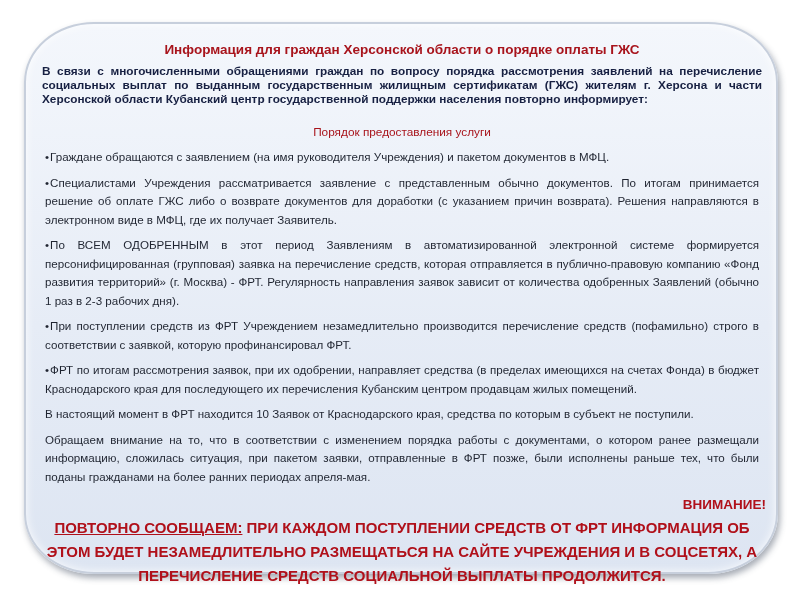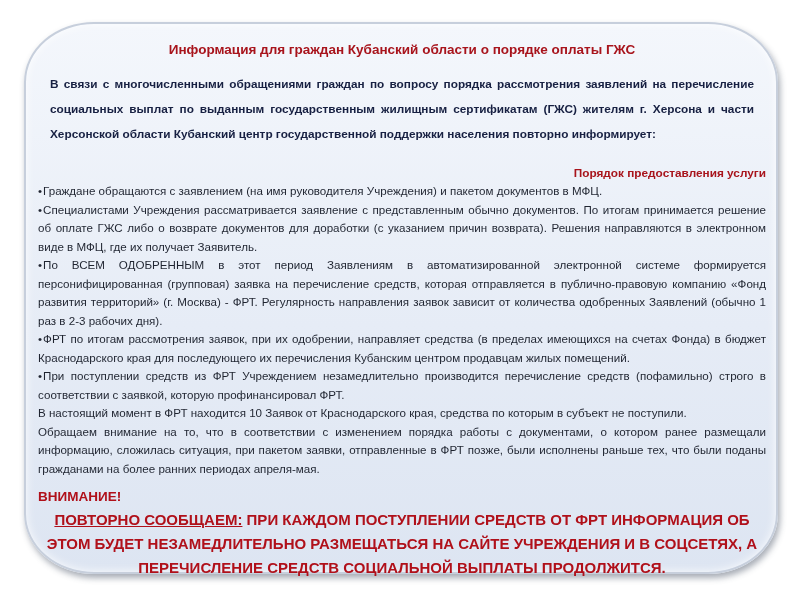--- a/index.html
+++ b/index.html
@@ -16,59 +16,59 @@
   }
   .content {
     position: absolute; left: 38px; top: 40px; width: 728px;
     color: #1f2430; font-size: 11.6px; line-height: 18.5px;
   }
   .title {
     text-align: center; color: #a8141c; font-weight: bold; font-size: 13.5px;
     margin: 0 0 2px 0; line-height: 20px;
   }
   .intro {
-    font-weight: bold; color: #172042; font-size: 11.8px; line-height: 25px; margin: 12px;
+    font-weight: bold; color: #172042; font-size: 11.8px; line-height: 14px; margin: 4px;
   }
   .subtitle {
-    text-align: right; color: #a8141c; font-weight: bold; font-size: 11.8px;
+    text-align: center; color: #a8141c; font-weight: normal; font-size: 11.8px;
     margin: 17px 0 0 0; line-height: 18px;
   }
-  p { margin: 0; }
+  p { margin: 7px; }
   .justify { text-align: justify; text-align-last: left; }
   .bullet::before { content: "\2022"; margin-right: 1px; }
   .notice {
     color: #a8141c; font-style: italic; font-weight: bold; text-align: right;
     margin: 14px 0 4px 0; font-size: 11.6px; line-height: 17px;
   }
   .attention {
-    text-align: left; color: #b0101a; font-weight: bold; font-size: 13.5px;
+    text-align: right; color: #b0101a; font-weight: bold; font-size: 13.5px;
     margin-top: 8px; line-height: 22px;
   }
   .final {
     text-align: center; color: #b0101a; font-weight: bold; font-size: 15px; line-height: 24px;
     text-transform: uppercase;
   }
   .final u { text-decoration: underline; }
 </style>
 </head>
 <body>
 
 <div class="panel"></div>
 
 <div class="content">
-  <h1 class="title">Информация для граждан Кубанский области  о порядке оплаты ГЖС</h1>
+  <h1 class="title">Информация для граждан Херсонской области  о порядке оплаты ГЖС</h1>
   <p class="intro justify">В связи с многочисленными обращениями граждан по вопросу порядка рассмотрения заявлений на перечисление социальных выплат по выданным государственным жилищным сертификатам (ГЖС) жителям г. Херсона и части Херсонской области Кубанский центр государственной поддержки населения повторно информирует:</p>
 
   <h2 class="subtitle">Порядок предоставления услуги</h2>
 
   <p class="bullet justify">Граждане обращаются с заявлением (на имя руководителя Учреждения) и пакетом документов в МФЦ.</p>
   <p class="bullet justify">Специалистами Учреждения рассматривается заявление с представленным обычно документов. По итогам принимается решение об оплате ГЖС либо о возврате документов для доработки (с указанием причин возврата). Решения направляются в электронном виде в МФЦ, где их получает Заявитель.</p>
   <p class="bullet justify">По ВСЕМ ОДОБРЕННЫМ в этот период Заявлениям в автоматизированной электронной системе формируется персонифицированная (групповая) заявка на перечисление средств, которая отправляется в публично-правовую компанию «Фонд развития территорий» (г. Москва) - ФРТ. Регулярность направления заявок зависит от количества одобренных Заявлений (обычно 1 раз в 2-3 рабочих дня).</p>
+  <p class="bullet justify">При поступлении средств из ФРТ Учреждением незамедлительно производится перечисление средств (пофамильно) строго в соответствии с заявкой, которую профинансировал ФРТ.</p>
   <p class="bullet justify">ФРТ по итогам рассмотрения заявок, при их одобрении, направляет средства (в пределах имеющихся на счетах Фонда) в бюджет Краснодарского края для последующего их перечисления Кубанским центром продавцам жилых помещений.</p>
-  <p class="bullet justify">При поступлении средств из ФРТ Учреждением незамедлительно производится перечисление средств (пофамильно) строго в соответствии с заявкой, которую профинансировал ФРТ.</p>
 
 
   <p class="justify">В настоящий момент в ФРТ находится 10 Заявок от Краснодарского края, средства по которым в субъект не поступили.</p>
   <p class="justify">Обращаем внимание на то, что в соответствии с изменением порядка работы с документами, о котором ранее размещали информацию, сложилась ситуация, при пакетом заявки, отправленные в ФРТ позже, были исполнены раньше тех, что были поданы гражданами на более ранних периодах апреля-мая.</p>
 
   <div class="attention">ВНИМАНИЕ!</div>
   <div class="final">
     <u>ПОВТОРНО СООБЩАЕМ:</u><span> ПРИ КАЖДОМ ПОСТУПЛЕНИИ СРЕДСТВ ОТ ФРТ ИНФОРМАЦИЯ ОБ ЭТОМ БУДЕТ НЕЗАМЕДЛИТЕЛЬНО РАЗМЕЩАТЬСЯ НА САЙТЕ УЧРЕЖДЕНИЯ И В СОЦСЕТЯХ, А ПЕРЕЧИСЛЕНИЕ СРЕДСТВ СОЦИАЛЬНОЙ ВЫПЛАТЫ ПРОДОЛЖИТСЯ.</span>
   </div>
 </div>

